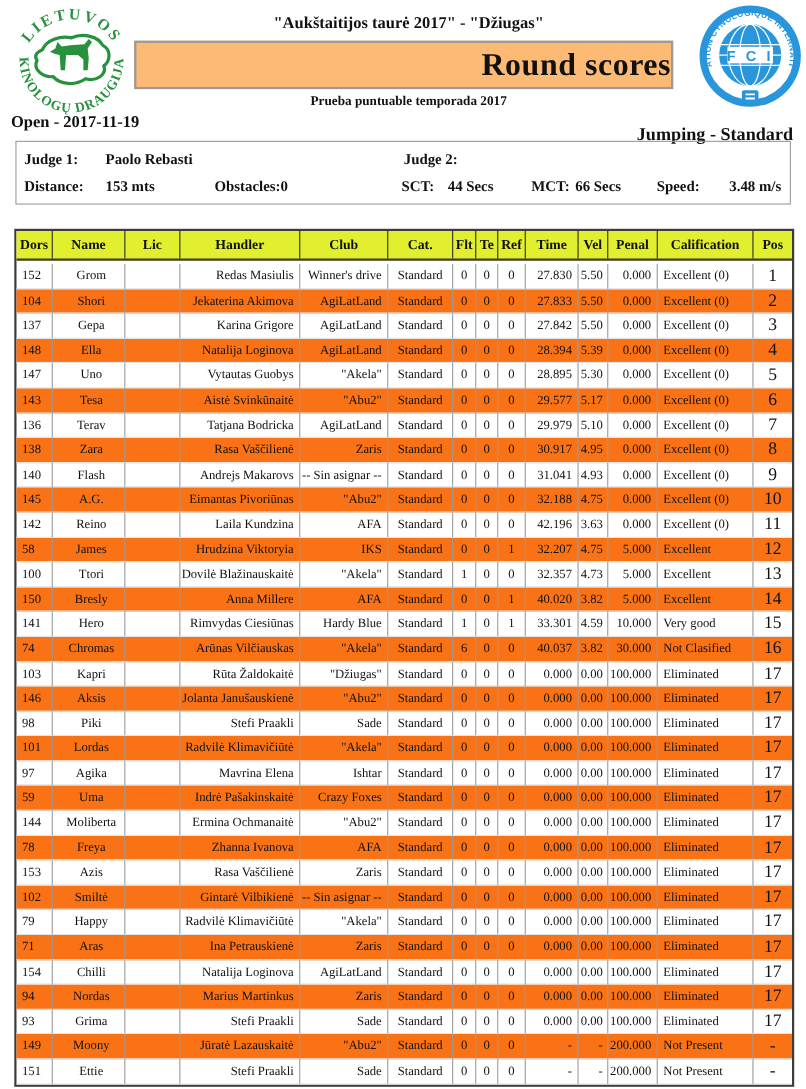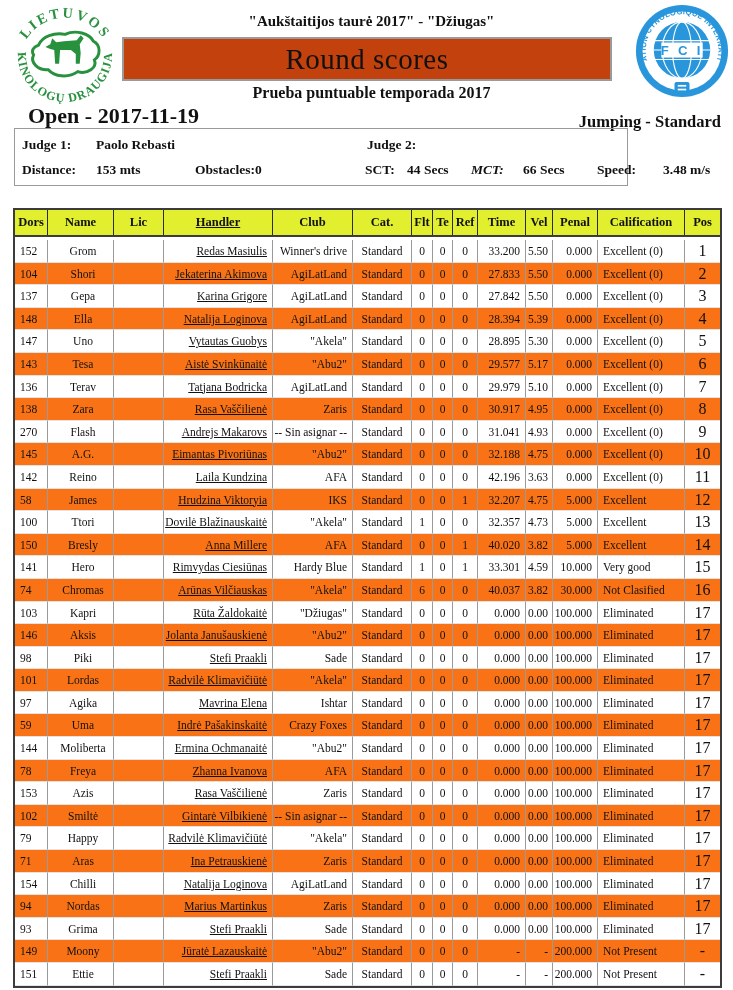--- a/index.html
+++ b/index.html
@@ -6,54 +6,54 @@
   body{
     width:733px;height:990px;position:relative;background:#ffffff;
     font-family:"Liberation Serif", serif;color:#111;overflow:hidden;
   }
   
   .lkd-logo{position:absolute;left:6px;top:2px;}
   .fci-logo{position:absolute;right:4px;top:2px;}
   .event-title{position:absolute;left:120px;right:110px;top:13px;text-align:center;
     font-size:15px;font-weight:bold;}
   .round-box{position:absolute;left:122px;top:37px;width:486px;height:40px;
-    border:2px solid #9a9a9a;background:#c2410c;display:flex;align-items:center;justify-content:center;}
+    border:2px solid #9a9a9a;background:#fdba74;display:flex;align-items:center;justify-content:flex-end;font-weight:bold;}
   .round-title{font-size:29px;letter-spacing:0.5px;}
   .subtitle{position:absolute;left:120px;right:110px;top:84px;text-align:center;
-    font-size:16px;font-weight:bold;}
+    font-size:12px;font-weight:bold;}
   
-  .meta-left{position:absolute;left:28px;top:103px;font-size:22px;font-weight:bold;}
+  .meta-left{position:absolute;left:10px;top:103px;font-size:15px;font-weight:bold;}
   .meta-right{position:absolute;right:12px;top:112px;font-size:16.5px;font-weight:bold;}
   
-  .info-box{position:absolute;left:14px;top:128px;width:614px;height:58px;
+  .info-box{position:absolute;left:14px;top:128px;width:705px;height:58px;
     border:1.5px solid #9a9a9a;box-sizing:border-box;font-size:13.5px;font-weight:bold;}
   .info-box span{position:absolute;white-space:nowrap;}
   .l1{top:8px;} .l2{top:33px;}
   .p7{left:7px;} .p81{left:81px;} .p352{left:352px;} .p180{left:180px;} .p240{left:240px;}
-  .p350{left:350px;} .p392{left:392px;text-align:center;} .p468{left:456px;font-style:italic;} .p508{left:508px;}
+  .p350{left:350px;} .p392{left:392px;text-align:center;} .p468{left:468px;} .p508{left:508px;}
   .p582{left:582px;} .p648{left:648px;}
   
   .table-wrap{position:absolute;left:13px;top:208px;width:705px;
     border:2px solid #3c3c3c;background:#fff;}
   .gridrow{display:grid;
     grid-template-columns:33px 66px 50px 109px 80px 59px 21px 20px 25px 48px 27px 45px 87px 35px;}
   .thead{background:#e2ef2e;border-bottom:2px solid #3c3c3c;}
   .hcell{height:25px;line-height:25px;text-align:center;font-size:12.5px;font-weight:bold;
     border-right:1.5px solid #2c2c2c;box-sizing:border-box;overflow:hidden;}
   .hcell:last-child{border-right:none;}
   .tbody{padding-top:3px;}
   .trow{height:22.6px;}
   .trow.stripe{background:#f97316;}
   .cell{height:22.6px;line-height:22.6px;font-size:11.5px;white-space:nowrap;overflow:hidden;
     border-right:1px solid #9a9a9a;border-bottom:1px solid #e3e3e3;box-sizing:border-box;}
   .cell:last-child{border-right:none;}
   .col-dors{text-align:left;padding-left:5px;}
   .col-name{text-align:center;padding-left:5px;}
   .col-lic{text-align:left;}
-  .col-handler{text-align:right;padding-right:5px;text-decoration:underline;}
+  .col-handler{text-align:right;padding-right:5px;}
   .col-club{text-align:right;padding-right:5px;}
   .col-cat,.col-flt,.col-te,.col-ref{text-align:center;}
   .col-time{text-align:right;padding-right:5px;}
   .col-vel{text-align:right;padding-right:4px;}
   .col-penal{text-align:right;padding-right:5px;}
   .col-calification{text-align:left;padding-left:5px;}
   .col-pos{text-align:center;}
   .cell.col-pos{font-size:16px;}
   .hcell{padding:0;text-align:center;}
 </style>
@@ -158,21 +158,21 @@
       <div class="gridrow trow">
         <div class="cell col-dors">152</div>
         <div class="cell col-name">Grom</div>
         <div class="cell col-lic"></div>
         <div class="cell col-handler">Redas Masiulis</div>
         <div class="cell col-club">Winner's drive</div>
         <div class="cell col-cat">Standard</div>
         <div class="cell col-flt">0</div>
         <div class="cell col-te">0</div>
         <div class="cell col-ref">0</div>
-        <div class="cell col-time">33.200</div>
+        <div class="cell col-time">27.830</div>
         <div class="cell col-vel">5.50</div>
         <div class="cell col-penal">0.000</div>
         <div class="cell col-calification">Excellent  (0)</div>
         <div class="cell col-pos">1</div>
       </div>
       <div class="gridrow trow stripe">
         <div class="cell col-dors">104</div>
         <div class="cell col-name">Shori</div>
         <div class="cell col-lic"></div>
         <div class="cell col-handler">Jekaterina Akimova</div>
@@ -277,21 +277,21 @@
         <div class="cell col-flt">0</div>
         <div class="cell col-te">0</div>
         <div class="cell col-ref">0</div>
         <div class="cell col-time">30.917</div>
         <div class="cell col-vel">4.95</div>
         <div class="cell col-penal">0.000</div>
         <div class="cell col-calification">Excellent  (0)</div>
         <div class="cell col-pos">8</div>
       </div>
       <div class="gridrow trow">
-        <div class="cell col-dors">270</div>
+        <div class="cell col-dors">140</div>
         <div class="cell col-name">Flash</div>
         <div class="cell col-lic"></div>
         <div class="cell col-handler">Andrejs Makarovs</div>
         <div class="cell col-club">-- Sin asignar --</div>
         <div class="cell col-cat">Standard</div>
         <div class="cell col-flt">0</div>
         <div class="cell col-te">0</div>
         <div class="cell col-ref">0</div>
         <div class="cell col-time">31.041</div>
         <div class="cell col-vel">4.93</div>

